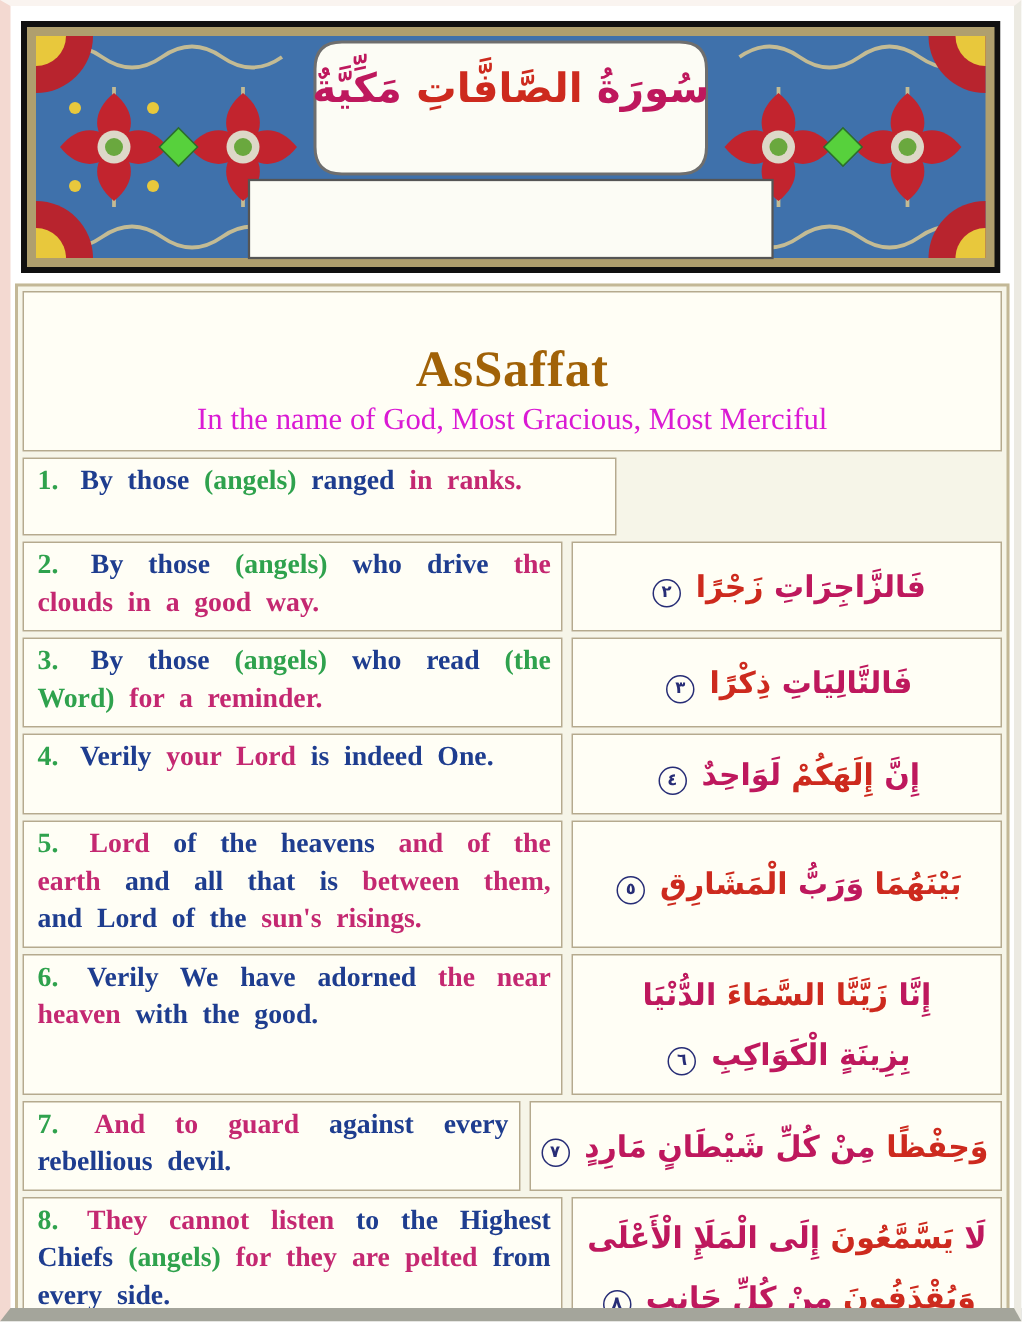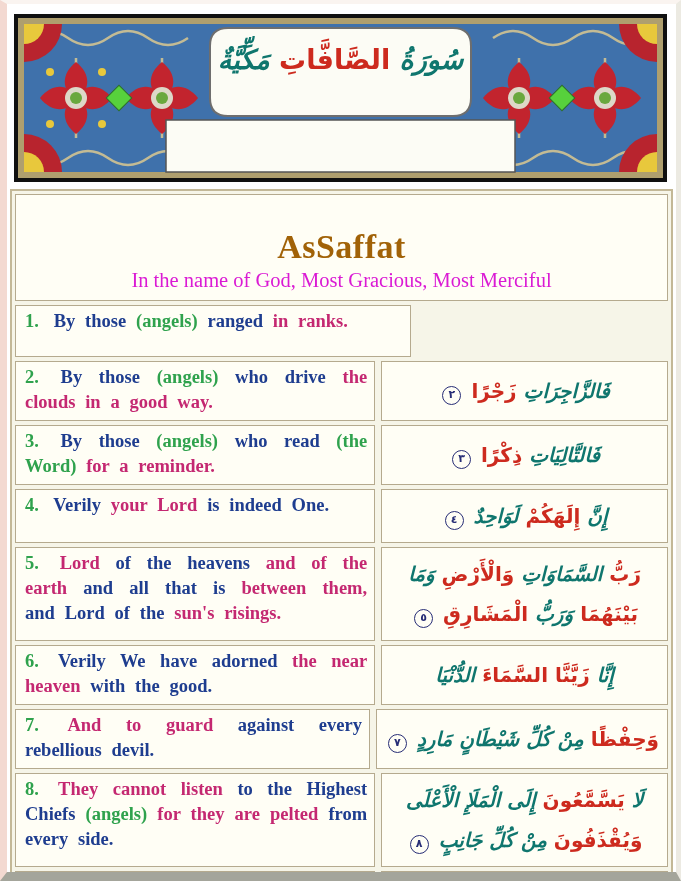--- a/index.html
+++ b/index.html
@@ -33,21 +33,21 @@
       text-align:justify;padding:3px 7px 5px 9px;word-spacing:0.28em;}
   .ar{width:315px;direction:rtl;text-align:center;
       font-family:"DejaVu Sans",sans-serif;font-weight:bold;font-size:20px;
       padding:6px 8px;display:flex;flex-direction:column;justify-content:center;}
   .ar-line{line-height:40px;white-space:nowrap;}
   
   .t-n{color:#1e3d8f;}
   .t-c{color:#c42871;}
   .t-g{color:#2fa24d;}
   .en .t-g:first-child{margin-right:5px;}
-  .a-n{color:#0f766e;font-style:italic;}
+  .a-n{color:#be185d;}
   .a-r{color:#cd2a1e;}
   .ayah-mark{display:inline-block;width:17px;height:17px;line-height:16px;
     border:1.5px solid #272d76;border-radius:50%;color:#272d76;
     font-size:11px;text-align:center;vertical-align:baseline;margin:0 3px;}
 </style>
 </head>
 <body>
 
 <div class="page">
 
@@ -143,28 +143,28 @@
         </div>
         <div class="row">
           <div class="cell en"><span class="t-g">4.</span> <span class="t-n">Verily</span> <span class="t-c">your Lord</span> <span class="t-n">is indeed One.</span> </div>
           <div class="cell ar" dir="rtl">
             <div class="ar-line"><span class="a-n">إِنَّ</span> <span class="a-r">إِلَهَكُمْ</span> <span class="a-n">لَوَاحِدٌ</span> <span class="ayah-mark">٤</span> </div>
           </div>
         </div>
         <div class="row">
           <div class="cell en"><span class="t-g">5.</span> <span class="t-c">Lord</span> <span class="t-n">of the heavens</span> <span class="t-c">and of the earth</span> <span class="t-n">and all that is</span> <span class="t-c">between them,</span> <span class="t-n">and Lord of the</span> <span class="t-c">sun's risings.</span> </div>
           <div class="cell ar" dir="rtl">
-            <div class="ar-line"><span class="a-r">رَبُّ</span> <span class="a-n">السَّمَاوَاتِ</span> <span class="a-r">وَالْأَرْضِ</span> <span class="a-n">وَمَا</span> </div>
             <div class="ar-line"><span class="a-r">بَيْنَهُمَا</span> <span class="a-n">وَرَبُّ</span> <span class="a-r">الْمَشَارِقِ</span> <span class="ayah-mark">٥</span> </div>
           </div>
         </div>
         <div class="row">
           <div class="cell en"><span class="t-g">6.</span> <span class="t-n">Verily We have adorned</span> <span class="t-c">the near heaven</span> <span class="t-n">with the good.</span> </div>
           <div class="cell ar" dir="rtl">
             <div class="ar-line"><span class="a-n">إِنَّا</span> <span class="a-r">زَيَّنَّا السَّمَاءَ</span> <span class="a-n">الدُّنْيَا</span> </div>
+            <div class="ar-line"><span class="a-n">بِزِينَةٍ الْكَوَاكِبِ</span> <span class="ayah-mark">٦</span> </div>
           </div>
         </div>
         <div class="row">
           <div class="cell en"><span class="t-g">7.</span> <span class="t-c">And to guard</span> <span class="t-n">against every rebellious devil.</span> </div>
           <div class="cell ar" dir="rtl">
             <div class="ar-line"><span class="a-r">وَحِفْظًا</span> <span class="a-n">مِنْ كُلِّ شَيْطَانٍ مَارِدٍ</span> <span class="ayah-mark">٧</span> </div>
           </div>
         </div>
         <div class="row">
           <div class="cell en"><span class="t-g">8.</span> <span class="t-c">They cannot listen</span> <span class="t-n">to the Highest Chiefs</span> <span class="t-g">(angels)</span> <span class="t-c">for they are pelted</span> <span class="t-n">from every side.</span> </div>

